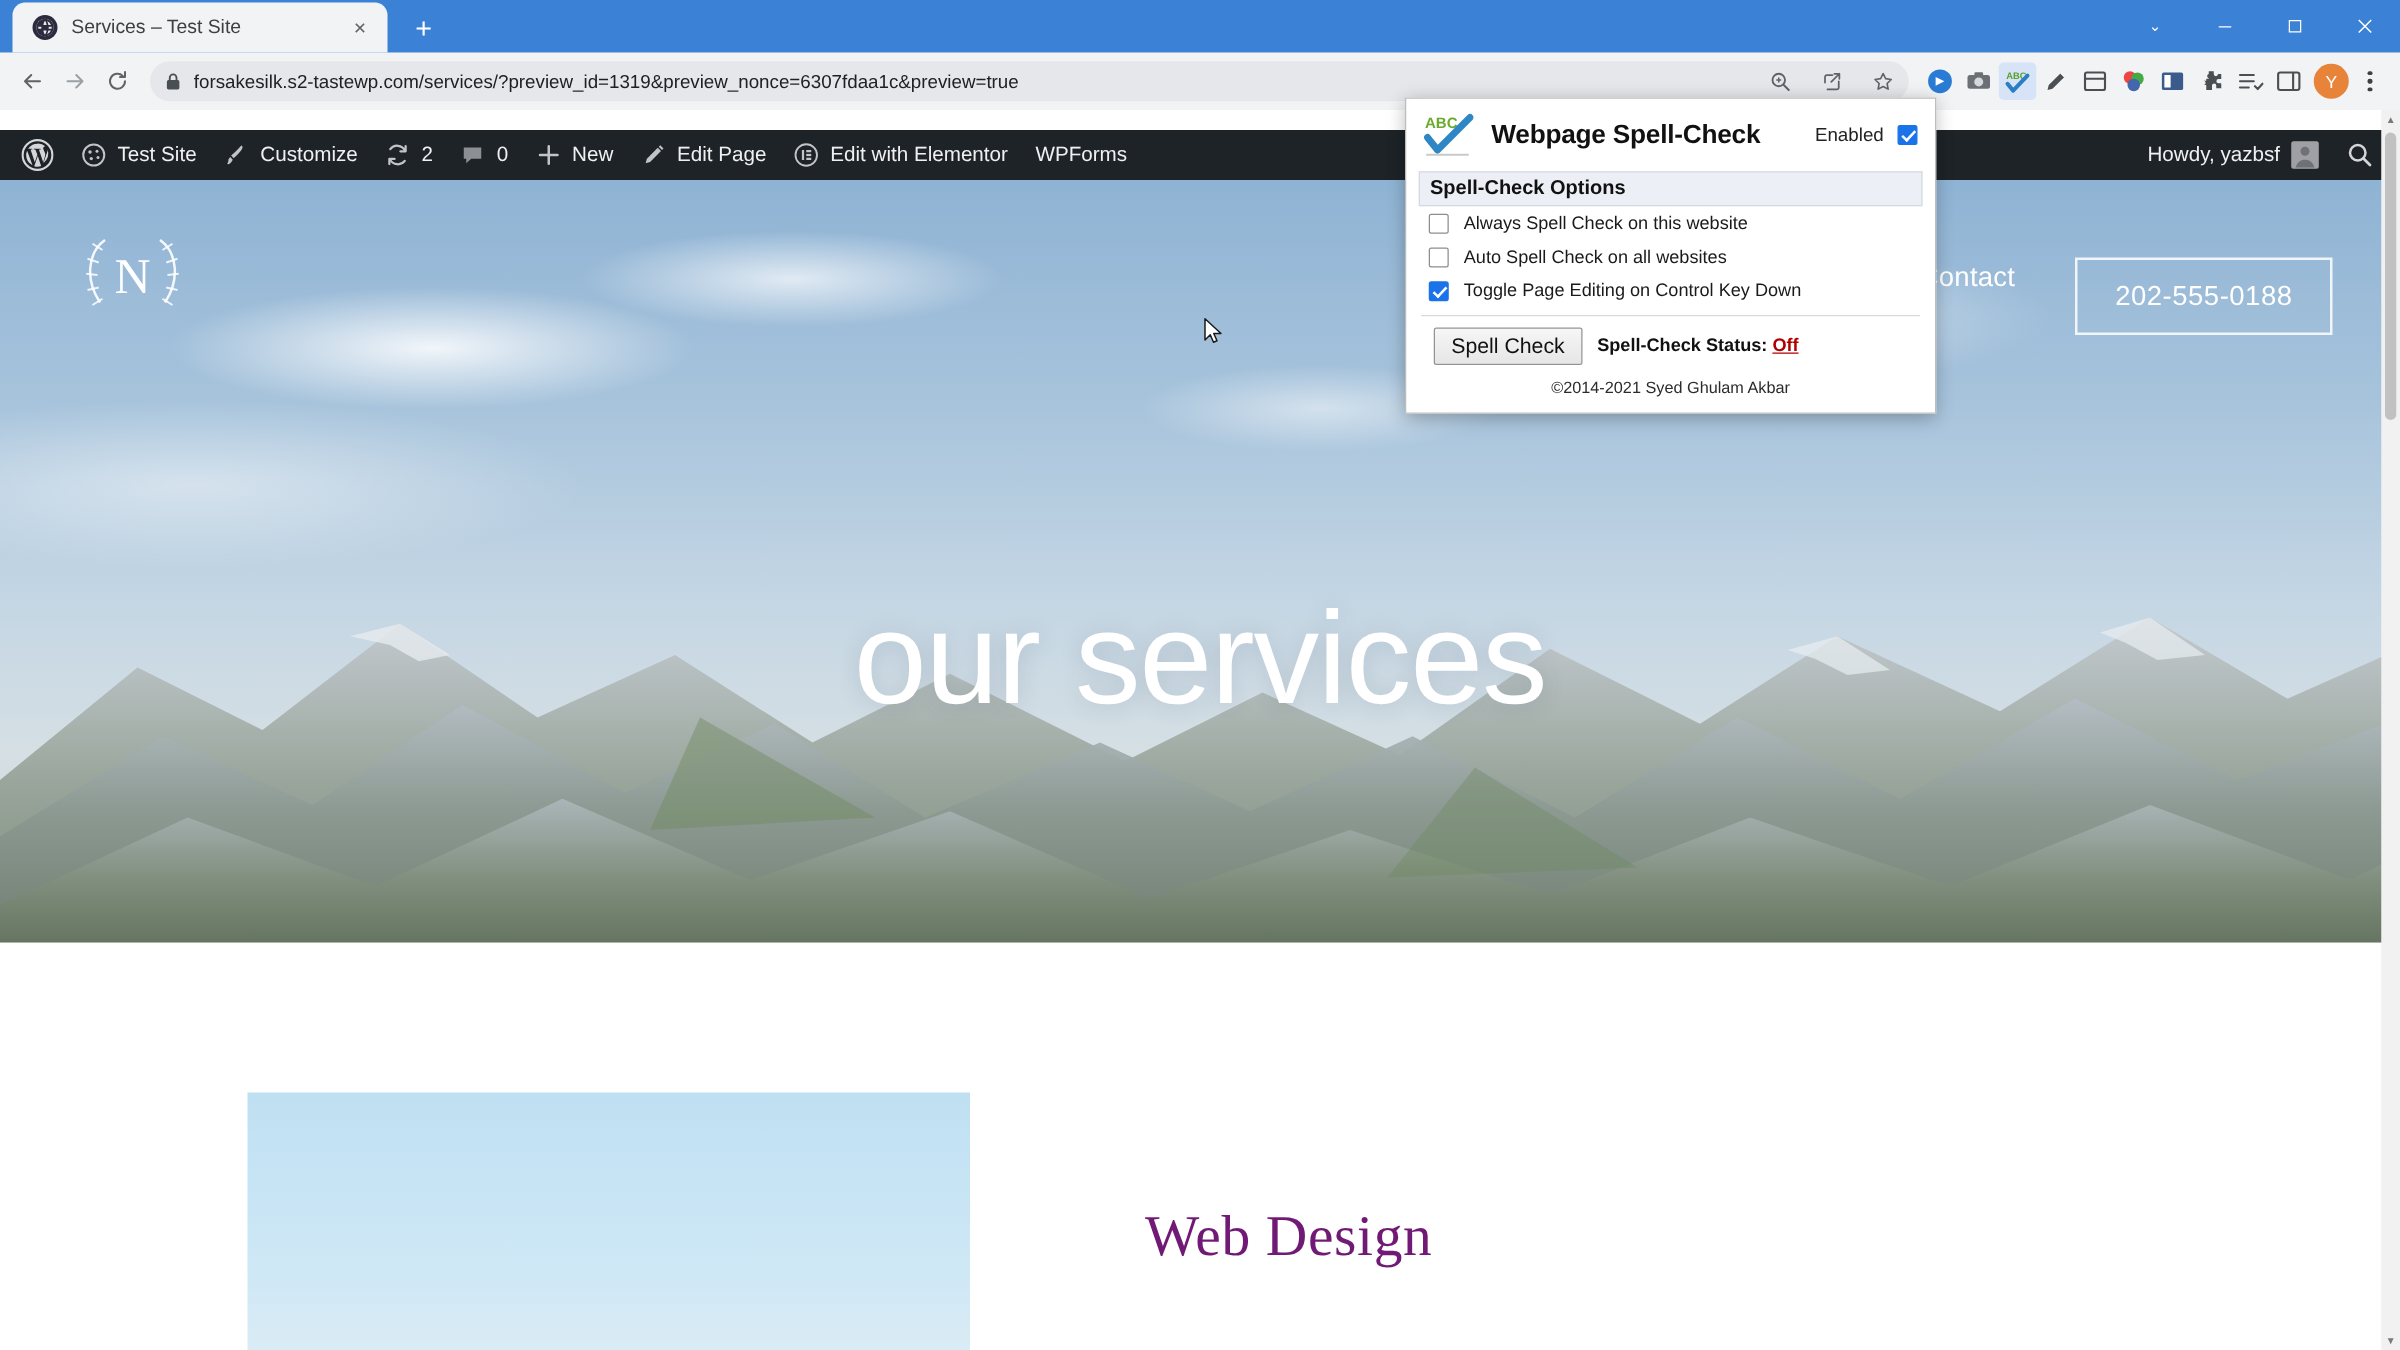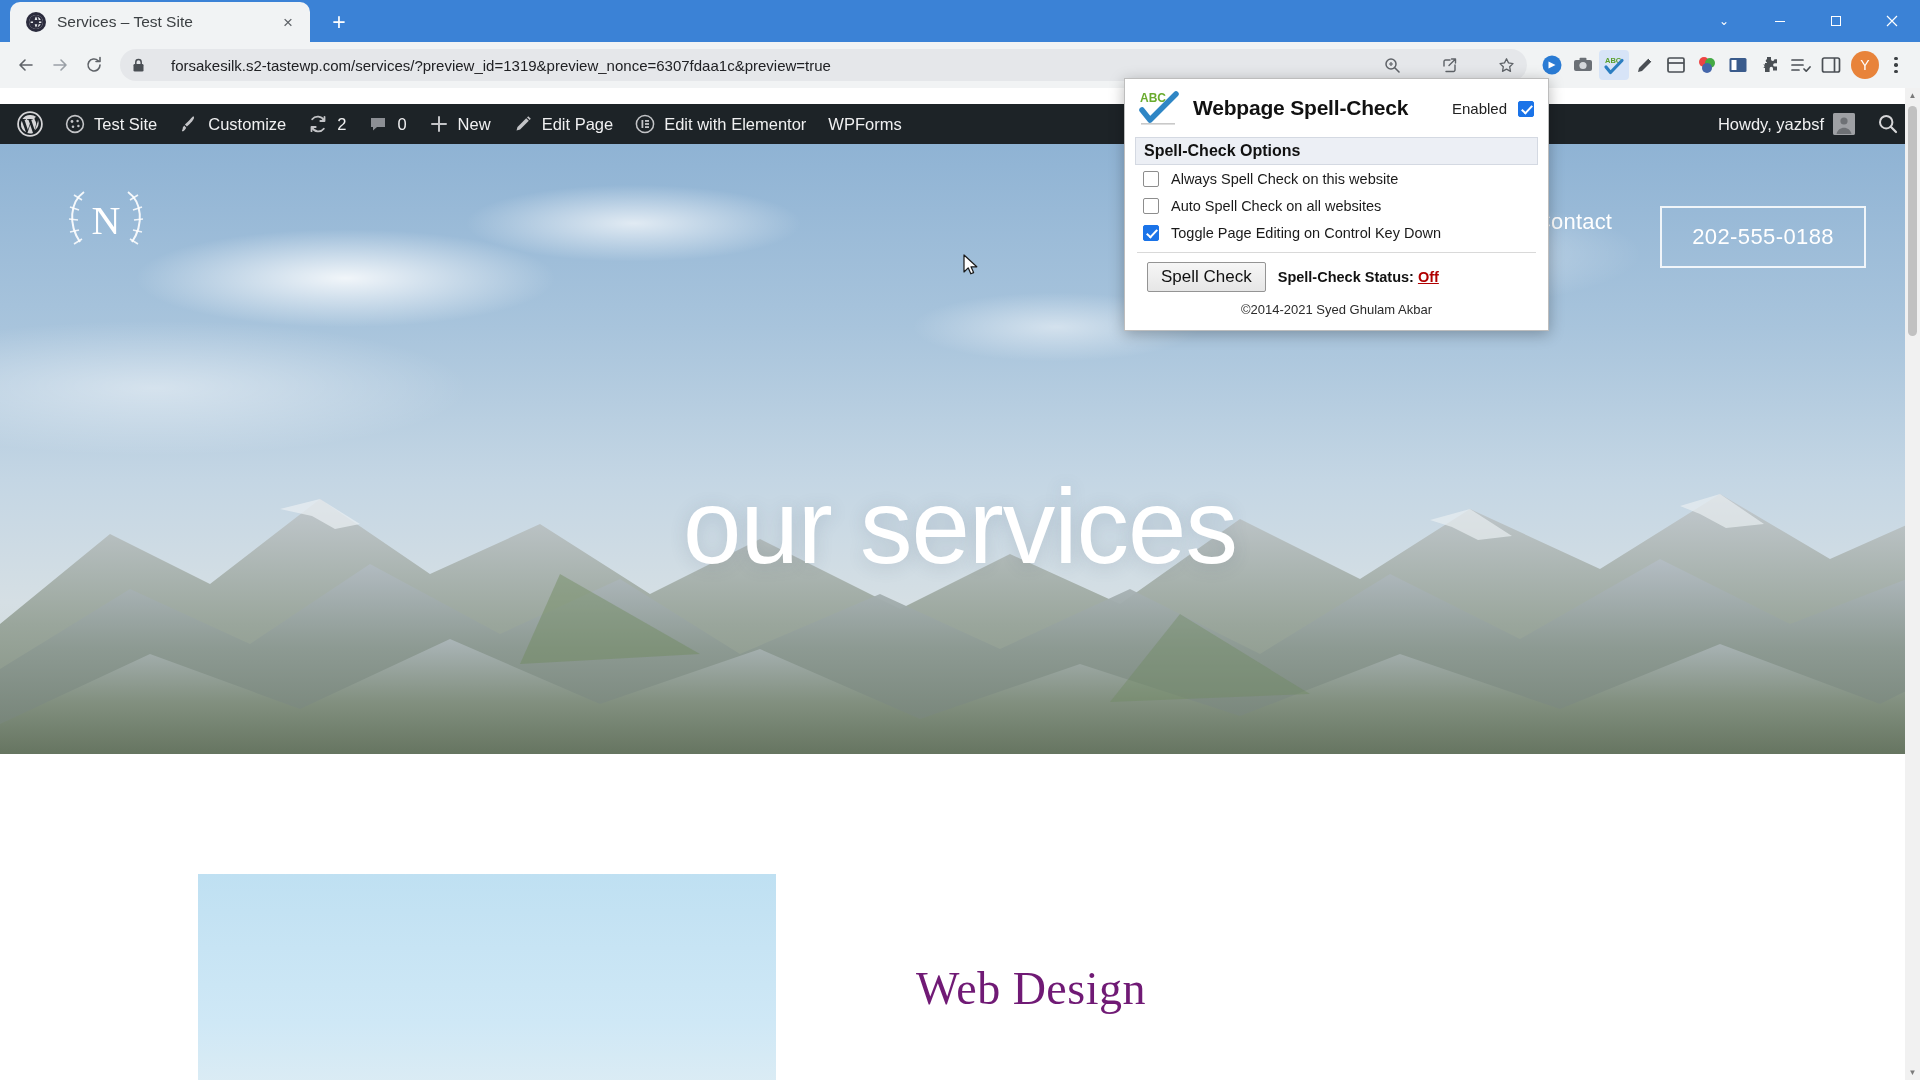--- a/index.html
+++ b/index.html
@@ -92,21 +92,21 @@
   .tb-icon svg { display: block; }
   .omnibox {
     flex: 1;
     height: 32px;
     background: #e5e7ea;
     border-radius: 16px;
     display: flex;
     align-items: center;
     padding: 0 12px;
     margin: 0 8px;
-    gap: 26px;
+    gap: 10px;
     min-width: 0;
     justify-content: flex-end;
   }
   .omnibox .lock { color: #4a4f54; flex: 0 0 auto; display:flex; }
   .omnibox .url {
     font-size: 15px;
     color: #202124;
     white-space: nowrap;
     overflow: hidden;
     text-overflow: clip;
@@ -325,21 +325,21 @@
   .pu-logo svg { display: block; }
   .pu-title {
     font-size: 21px;
     font-weight: bold;
     color: #111;
     letter-spacing: -.2px;
   }
   .pu-enabled {
     margin-left: auto;
     display: flex;
-    align-items: flex-end;
+    align-items: center;
     gap: 11px;
     font-size: 15px;
     color: #222;
   }
   .cb {
     width: 16px; height: 16px;
     border: 1px solid #8d8d8d;
     background: #fff;
     border-radius: 2px;
     flex: 0 0 auto;

